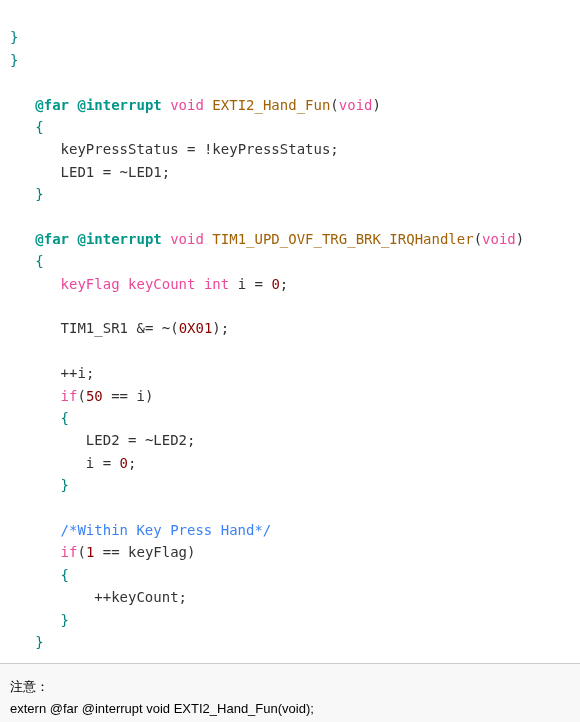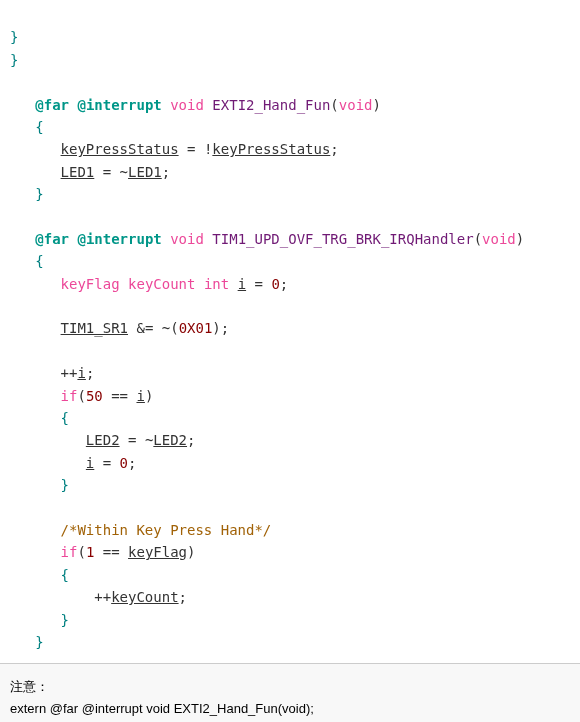--- a/index.html
+++ b/index.html
@@ -21,26 +21,26 @@
       border-top: 1px solid #ccc;
       background: #f8f8f8;
       padding: 12px 10px 20px 10px;
       line-height: 1.7;
       position: relative;
       font-family: "Microsoft YaHei", sans-serif;
       font-size: 13px;
     }
     .kw { color: #ec4899; }
     .dir { color: #009688; font-weight: bold; }
-    .fn { color: #701a75; }
+    .fn { color: #a16207; }
     .punct { color: #333; }
     .brace { color: #008080; }
-    .var { color: #333; text-decoration: underline; }
+    .var { color: #333; }
     .num { color: #800; }
-    .comment { color: #a16207; text-align: center; }
+    .comment { color: #3b82f6; text-align: center; }
     .op { color: #333; }
   </style>
 </head>
 <body>
 
 <div class="code-block">
 <span class="brace">}</span>
 <span class="brace">}</span>
 
    <span class="dir">@far</span> <span class="dir">@interrupt</span> <span class="kw">void</span> <span class="fn">EXTI2_Hand_Fun</span><span class="punct">(</span><span class="kw">void</span><span class="punct">)</span>

